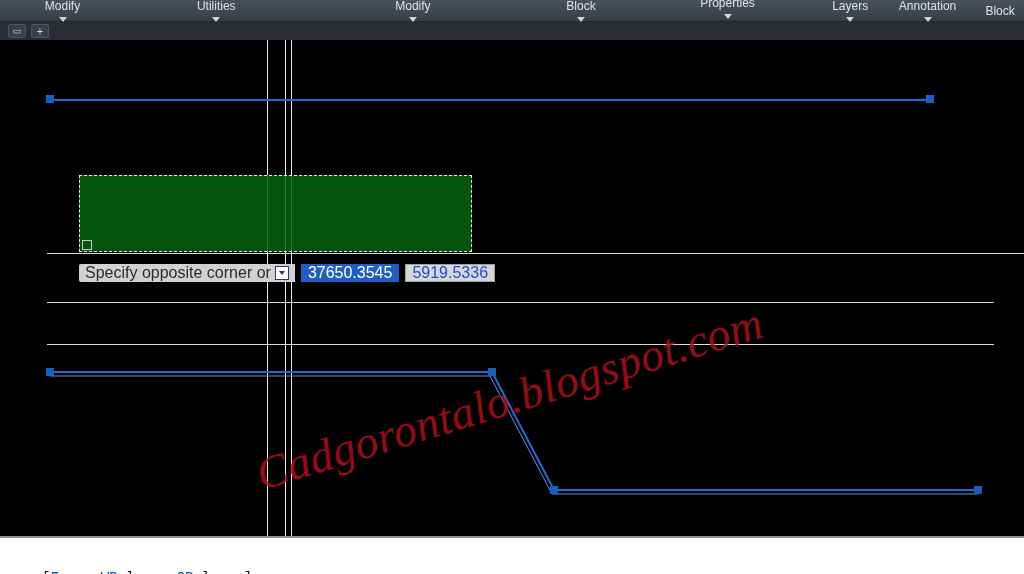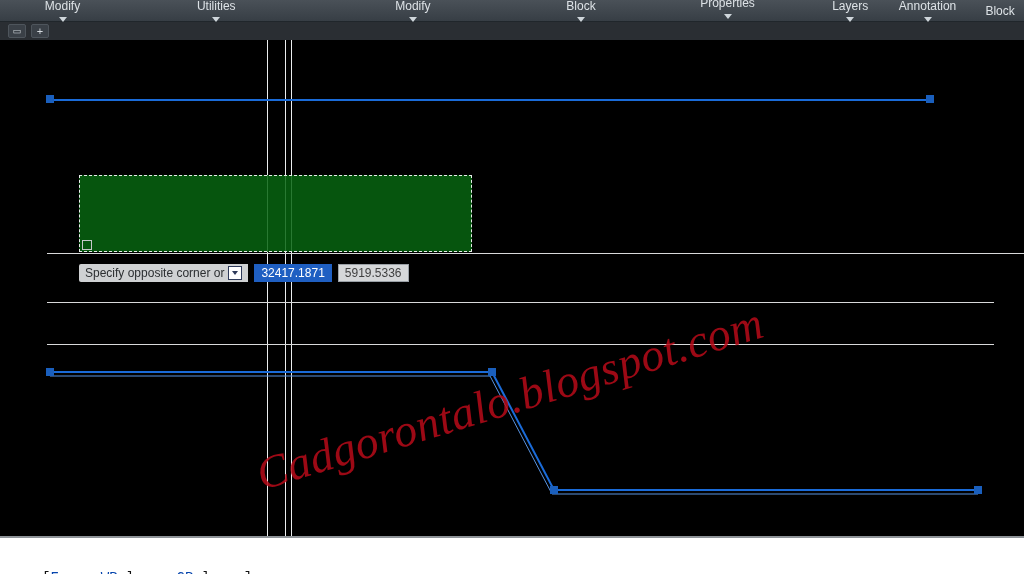--- a/index.html
+++ b/index.html
@@ -72,40 +72,40 @@
     background: rgba(7,100,16,0.85);
     border: 1px dashed #e8eceb;
   }
 
   
   .pickbox { position: absolute; left: 82px; top: 200px; width: 10px; height: 10px;
     border: 1px solid #c6c8c9; }
 
   
   .dyn { position: absolute; left: 79px; top: 224px; display: flex; align-items: center;
-    height: 18px; font-size: 12px; }
+    height: 18px; font-size: 16px; }
   .dyn .prompt {
     background: #cfd1d3; color: #2b2e31; padding: 2px 6px; height: 18px; display: flex;
     align-items: center; border-top-left-radius: 2px; border-bottom-left-radius: 2px;
   }
   .dyn .ddicon {
     width: 14px; height: 14px; margin-left: 4px;
     display:flex; align-items:center; justify-content:center;
     background:#fff; border:1px solid #2e3a5a;
   }
   .dyn .ddicon .tri {
     width:0; height:0; border-left:3px solid transparent;
     border-right:3px solid transparent; border-top:4px solid #2e3a5a;
   }
   .dyn .coord {
     margin-left: 6px; height: 18px; padding: 2px 6px; display: flex; align-items: center;
     border: 1px solid #9aa0a6;
   }
   .dyn .coord.sel { background: #1f5fc2; color: #fff; border-color: #1f5fc2; }
-  .dyn .coord.plain { background: #d5d7d9; color: #404040; }
+  .dyn .coord.plain { background: #d5d7d9; color: #1d4ed8; }
 
   
   .wm { position: absolute; left: 175px; top: 80px;
     transform: rotate(-17deg); transform-origin: left top;
     font-family: Georgia, "Times New Roman", serif; font-style: italic;
     font-size: 46px; color: rgba(183, 10, 25, 0.85); white-space: nowrap;
     pointer-events: none; letter-spacing: 0.5px;
   }
 
   
@@ -189,21 +189,21 @@
   <div class="pickbox"></div>
 
   <div class="dyn">
     <div class="prompt">
       <span>Specify opposite corner or</span>
       <span class="ddicon">
         <span class="tri"></span>
       </span>
     </div>
     <div class="coord sel">
-      <span>32417.1871</span>
+      <span>37650.3545</span>
     </div>
     <div class="coord plain">
       <span>5919.5336</span>
     </div>
   </div>
 
   <div class="wm" style="left:250px; top:410px;">Cadgorontalo.blogspot.com</div>
 </div>
 
 <div class="cmd">

